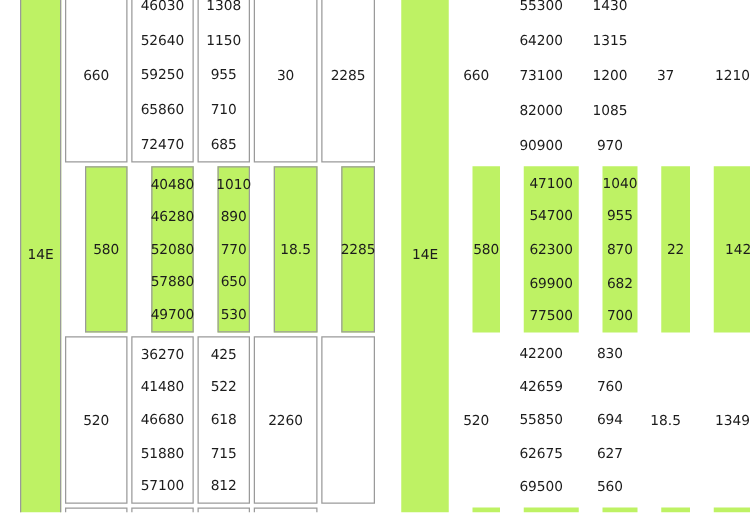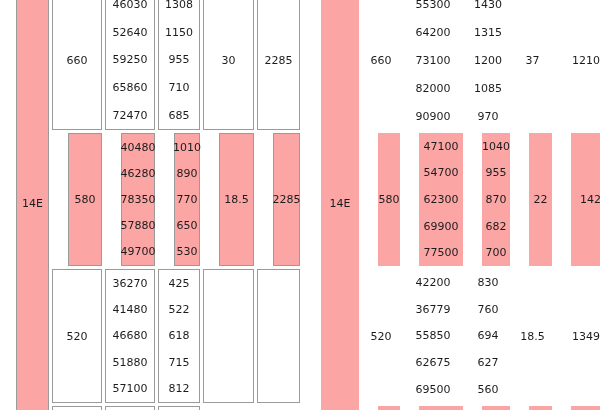--- a/index.html
+++ b/index.html
@@ -6,21 +6,21 @@
   .stage{
     position:relative;width:600px;height:410px;overflow:hidden;background:#ffffff;
     font-family:"DejaVu Sans",sans-serif;font-size:11px;color:#1c1c1c;
   }
   .tbl{position:absolute;top:-10px;display:grid;gap:3px;}
   .left-tbl{left:0;grid-template-columns:49px 50px 50px 42px 51px 43px;grid-template-rows:140px 133px 134px 10px;}
   .right-tbl{left:305px;grid-template-columns:54px 38px 60px 44px 39px 62px;grid-template-rows:140px 133px 134px 10px;}
   .cell{display:flex;align-items:center;justify-content:center;box-sizing:border-box;background:#ffffff;}
   .left-tbl .cell{border:1px solid #9a9a9a;}
   .right-tbl .cell{border:0;}
-  .tbl .cell.shaded{background:#fca5a5;margin-left:16px;}
+  .tbl .cell.shaded{background:#bef264;margin-left:16px;}
   .head{grid-row:1 / span 4;grid-column:1;}
   .stack{flex-direction:column;justify-content:space-around;align-items:center;padding:0;}
   .stack span{display:block;line-height:13px;}
 </style>
 </head>
 <body>
 
 <div class="stage">
 
   <div class="tbl left-tbl">
@@ -51,21 +51,21 @@
     <div class="cell">
       <span>2285</span>
     </div>
 
     <div class="cell shaded">
       <span>580</span>
     </div>
     <div class="cell stack shaded">
       <span>40480</span>
       <span>46280</span>
-      <span>78350</span>
+      <span>52080</span>
       <span>57880</span>
       <span>49700</span>
     </div>
     <div class="cell stack shaded">
       <span>1010</span>
       <span>890</span>
       <span>770</span>
       <span>650</span>
       <span>530</span>
     </div>
@@ -85,20 +85,23 @@
       <span>46680</span>
       <span>51880</span>
       <span>57100</span>
     </div>
     <div class="cell stack">
       <span>425</span>
       <span>522</span>
       <span>618</span>
       <span>715</span>
       <span>812</span>
+    </div>
+    <div class="cell">
+      <span>2260</span>
     </div>
 
     <div class="cell"></div>
     <div class="cell"></div>
     <div class="cell"></div>
     <div class="cell"></div>
     <div class="cell"></div>
   </div>
 
   <div class="tbl right-tbl">
@@ -152,21 +155,21 @@
     </div>
     <div class="cell shaded">
       <span>1422</span>
     </div>
 
     <div class="cell">
       <span>520</span>
     </div>
     <div class="cell stack">
       <span>42200</span>
-      <span>36779</span>
+      <span>42659</span>
       <span>55850</span>
       <span>62675</span>
       <span>69500</span>
     </div>
     <div class="cell stack">
       <span>830</span>
       <span>760</span>
       <span>694</span>
       <span>627</span>
       <span>560</span>

